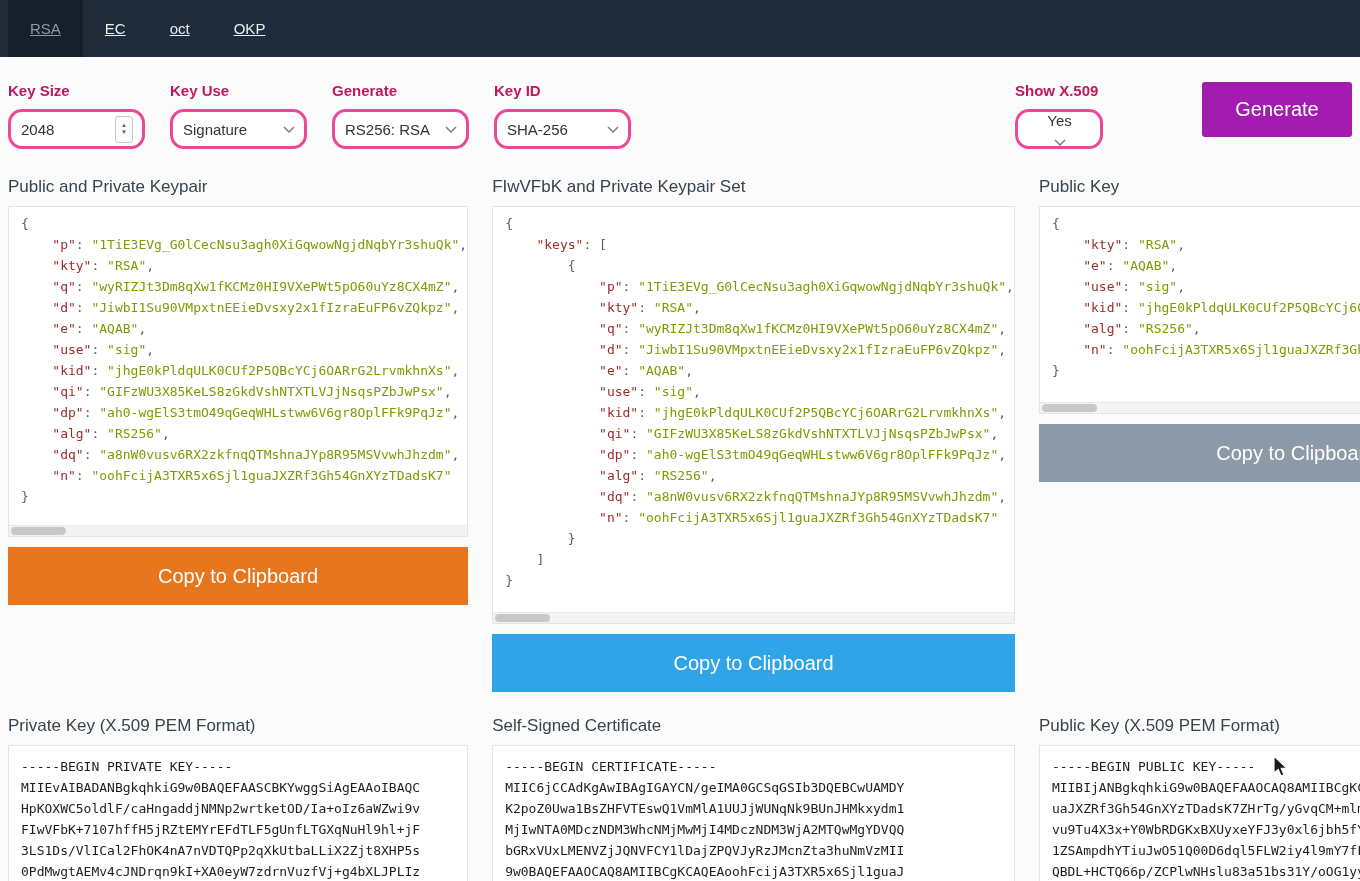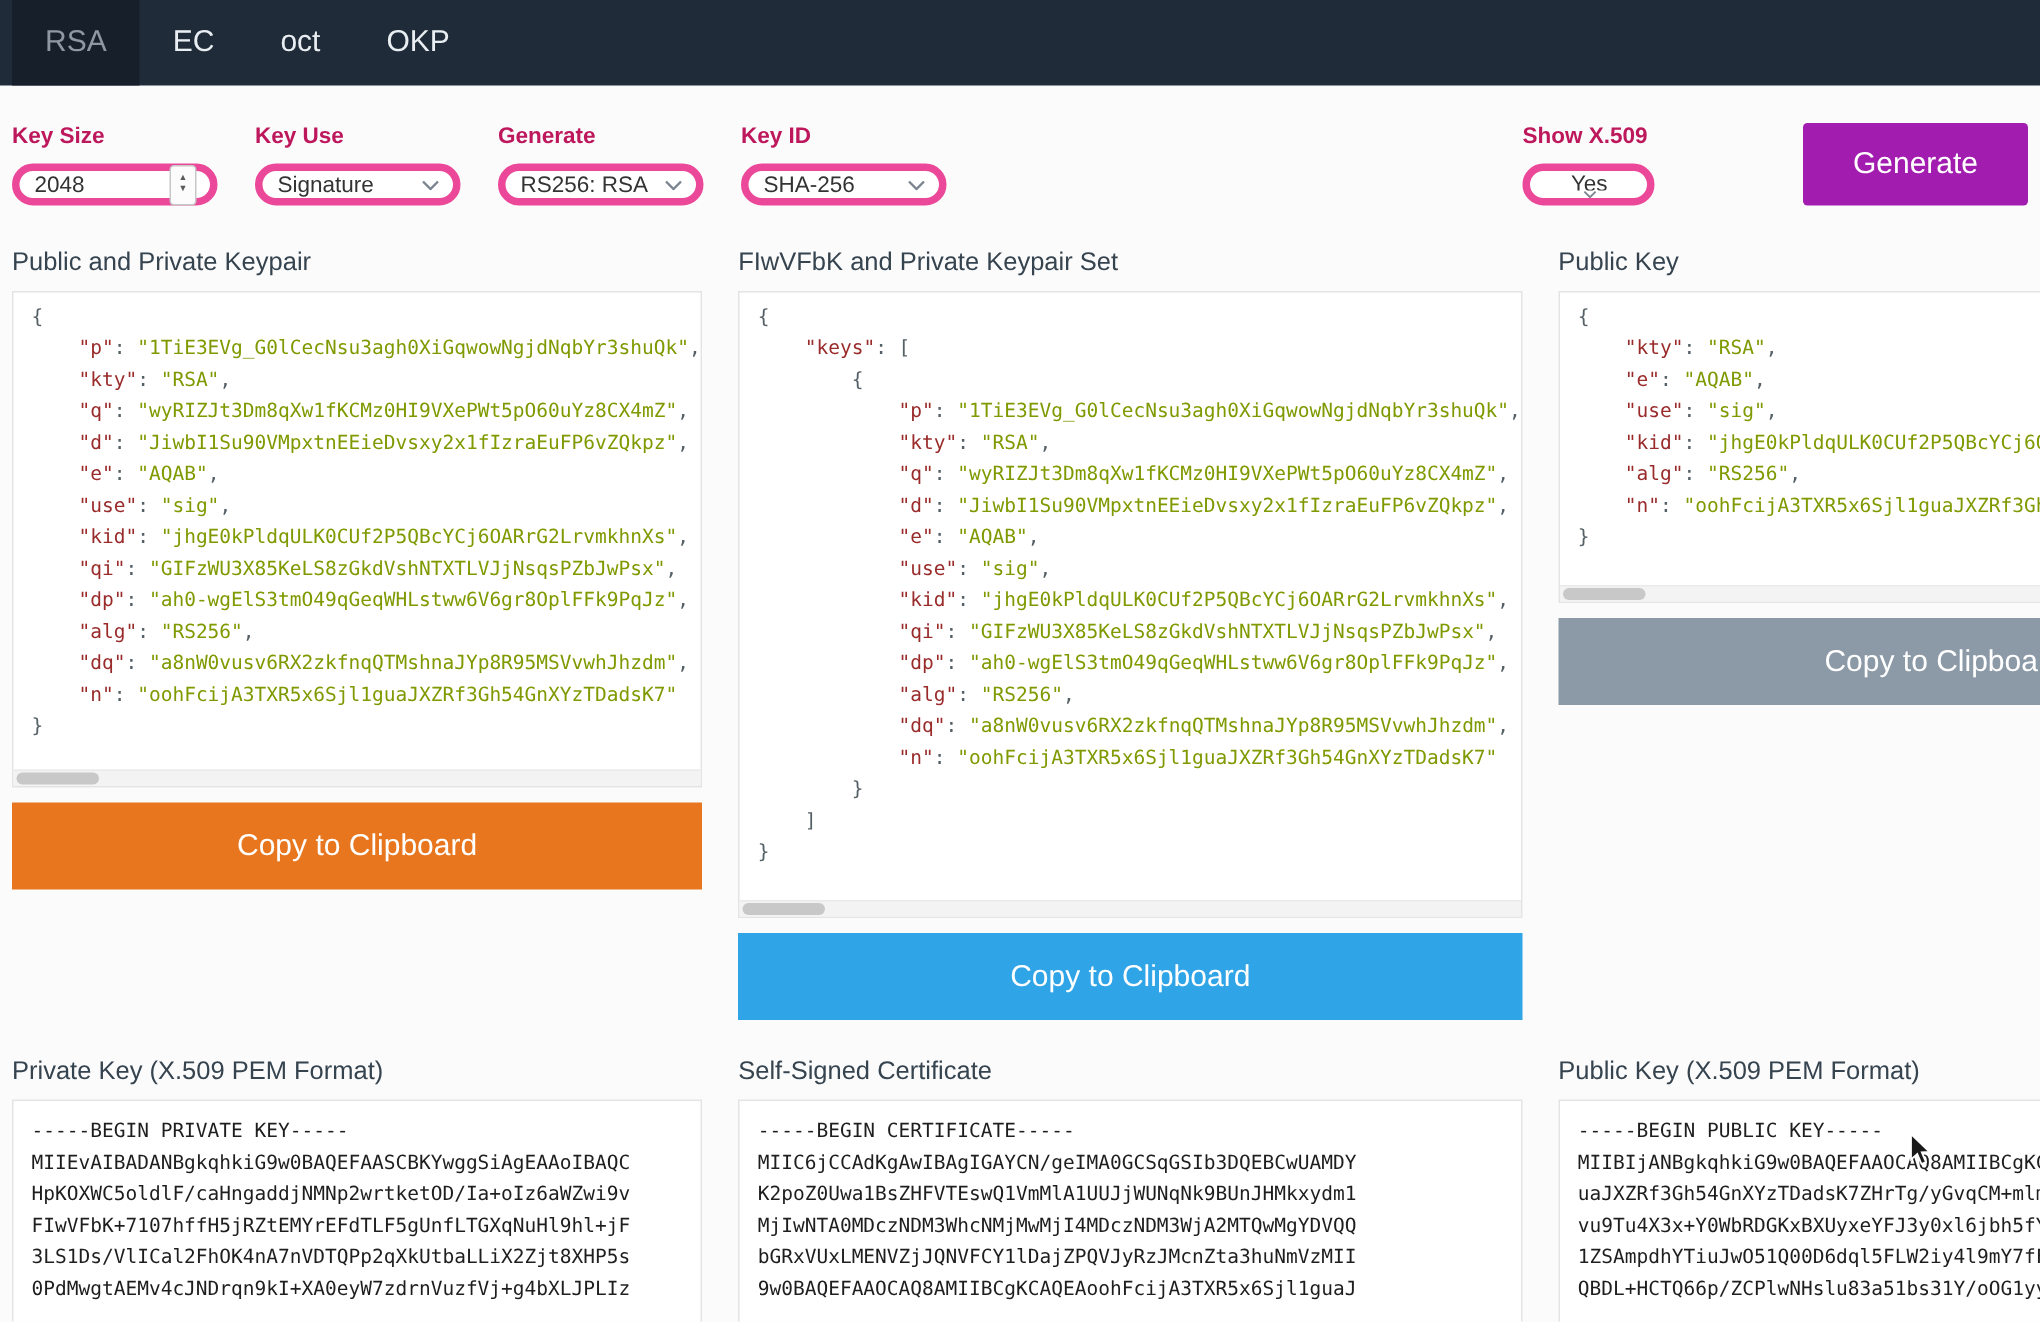--- a/index.html
+++ b/index.html
@@ -1,29 +1,29 @@
 <!DOCTYPE html>
 <html style="--jk: #9a2b2b; --js: #7f9a00;"><head>
 <meta charset="utf-8">
 <style>
   * { margin:0; padding:0; box-sizing:border-box; }
   html,body { width:1360px; height:881px; overflow:hidden; background:#fbfbfc;
     font-family:"Liberation Sans",sans-serif; position:relative; }
 
   
   .navbar { height:57px; display:flex; align-items:stretch; padding-left:8px; }
-  .tab { display:flex; align-items:center; padding:0 22px; font-size:20px;
-    color:#e9eef2; cursor:pointer; }
+  .tab { display:flex; align-items:center; padding:0 22px; font-size:15px;
+    color:#e9eef2; cursor:pointer;text-decoration:underline; }
   .tab.active { background:#17202a; color:#8d98a3; }
 
   
   .controls { display:flex; align-items:flex-start; padding:25px 8px 0 8px; }
   .ctrl-group { display:flex; flex-direction:column; margin-right:25px; }
   .ctrl-label { font-size:15px; font-weight:bold; color:#be185d; margin-bottom:10px; }
-  .input-box { width:137px; height:28px; background:#fff; border:5px solid #ec4899;
+  .input-box { width:137px; height:40px; background:#fff; border:3px solid #ec4899;
     border-radius:14px; display:flex; align-items:center; justify-content:space-between;
     padding:0 9px 0 10px; font-size:15px; color:#333; cursor:pointer; }
   .select-value { white-space:nowrap; overflow:hidden; }
   .spinner { width:18px; height:27px; border:1px solid #c7c7c7; border-radius:3px;
     background:#fcfcfc; display:flex; flex-direction:column; align-items:center;
     justify-content:center; line-height:0; cursor:pointer; }
   .spin-arrow { font-size:6px; line-height:7px; color:#5a5a5a; }
   .narrow { width:88px;flex-direction:column; }
   .x509-group { margin-left:auto; }
   .generate-btn { width:150px; height:55px; border:none; border-radius:3px; color:#fff;

